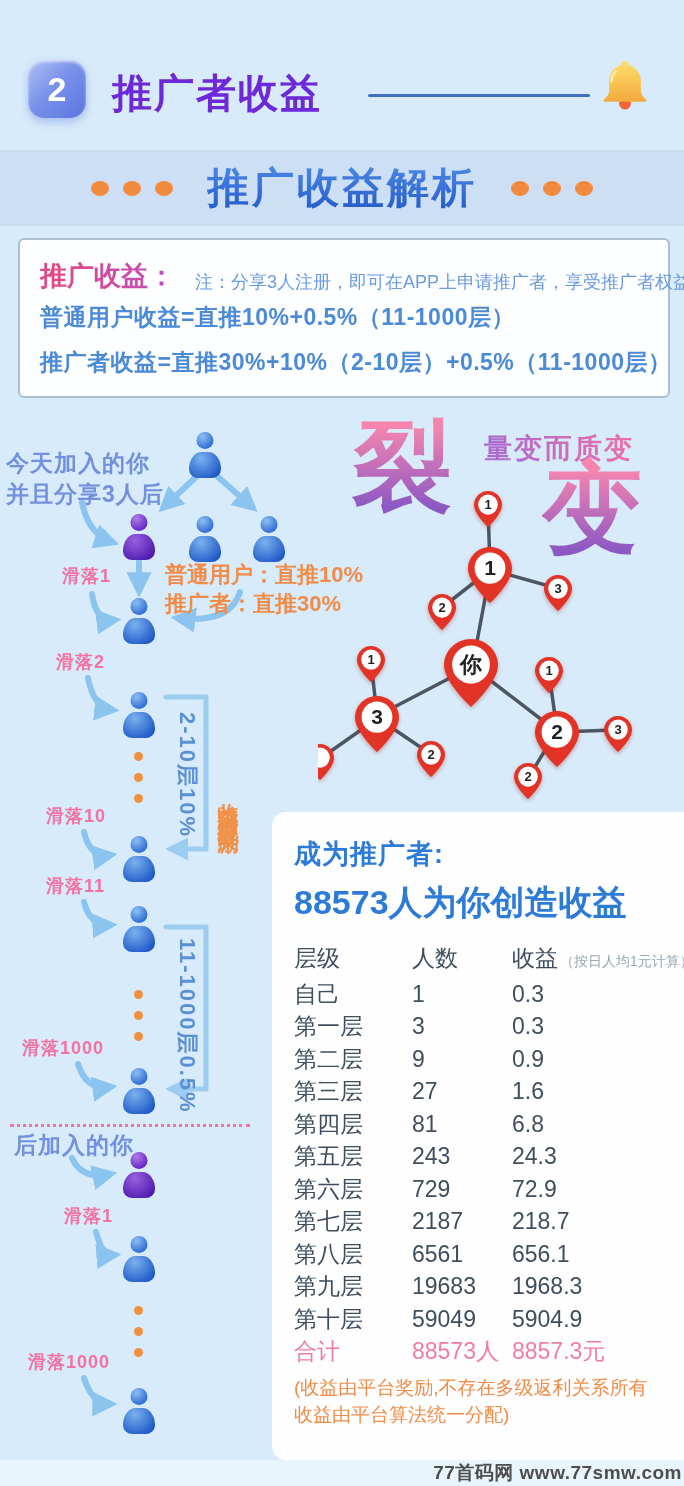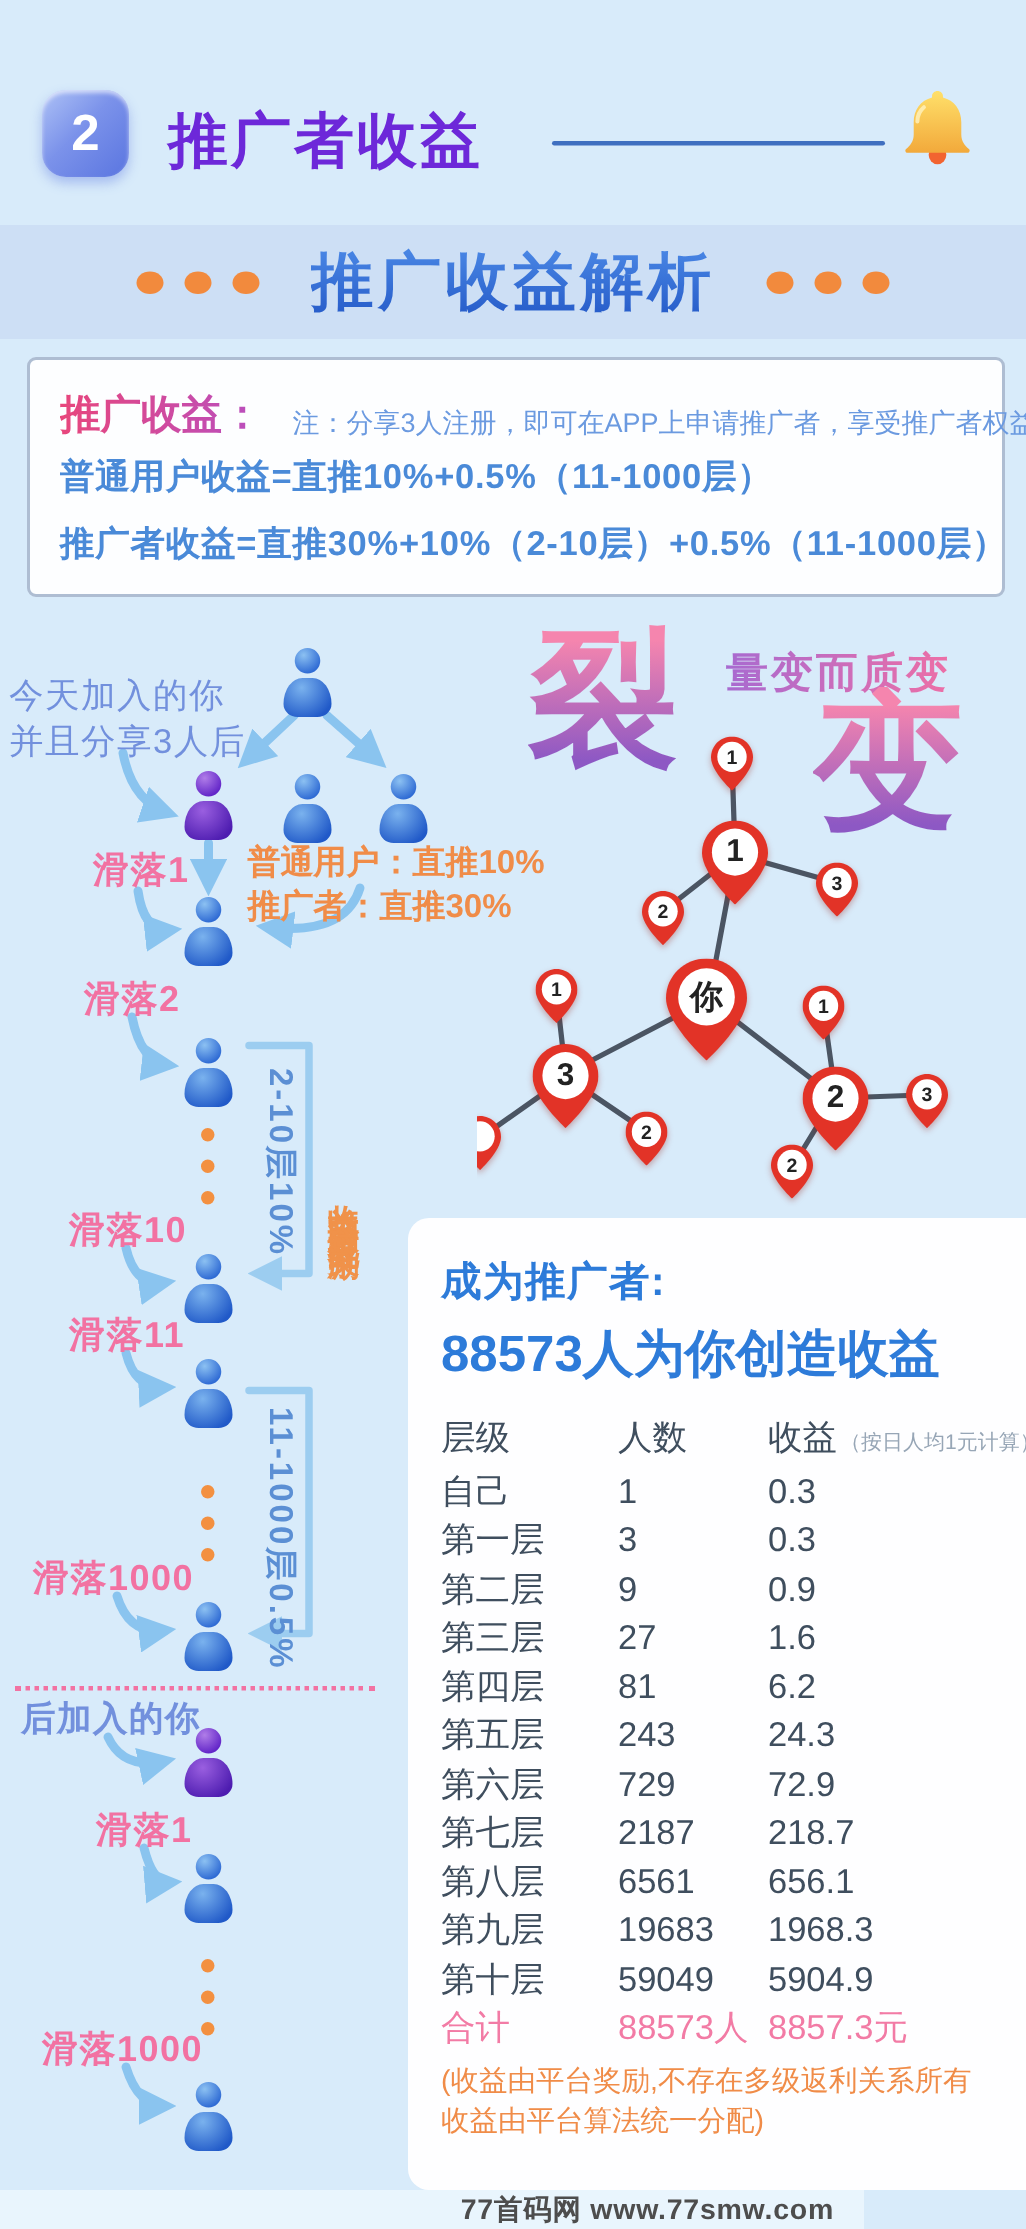--- a/index.html
+++ b/index.html
@@ -23,22 +23,22 @@
   .dots{display:flex;gap:14px}
   .dot{width:18px;height:15px;border-radius:50%;background:#f28a3d}
   
   .rules{left:18px;top:238px;width:648px;height:156px;background:#fdfeff;border:2px solid #aebdd2;border-radius:6px}
   .rules-l1{left:20px;top:18px;display:flex;align-items:flex-end}
   .rules-label{font-size:27px;font-weight:bold;
     background:linear-gradient(90deg,#e8467c,#b84fc0);-webkit-background-clip:text;background-clip:text;color:transparent}
   .rules-note{font-size:18px;color:#6b9ae0;margin-left:20px}
   .rule-line{left:20px;font-size:23px;font-weight:bold;color:#4a8ad8;letter-spacing:.5px}
   
-  .join-text{left:6px;top:448px;font-size:23px;font-weight:400;color:#7290dd;line-height:31px;letter-spacing:1px}
-  .slide{font-size:24px;font-weight:600;color:#f272a2;letter-spacing:1px}
+  .join-text{left:6px;top:448px;font-size:23px;font-weight:700;color:#7290dd;line-height:31px;letter-spacing:1px}
+  .slide{font-size:18px;font-weight:600;color:#f272a2;letter-spacing:1px}
   .rates{left:165px;top:560px;font-size:22px;font-weight:bold;color:#f08c48;line-height:29px}
   .rot-label{font-size:22px;font-weight:600;color:#5b8fd4;letter-spacing:2px;transform:rotate(90deg);transform-origin:0 0;white-space:nowrap}
   .vtext{left:214px;top:786px;writing-mode:vertical-rl;text-orientation:upright;
     font-size:21px;font-weight:bold;color:#f0924a;letter-spacing:3px}
   .vdots{display:flex;flex-direction:column;gap:12px}
   .vdots i{width:9px;height:9px;border-radius:50%;background:#f39040}
   .pink-divider{left:10px;top:1124px;width:240px;border-top:3px dotted #f272a2}
   
   .person{position:absolute;width:34px;height:46px}
   .person i{display:block;position:absolute}
@@ -68,22 +68,22 @@
   .card-title{font-size:27px;font-weight:bold;color:#2d7bd9;letter-spacing:1px}
   .card-headline{margin-top:8px;font-size:34px;font-weight:bold;color:#2d7bd9}
   .card-sub{margin-top:14px;font-size:23px;font-weight:600;color:#c95fc2}
   .trow{display:grid;grid-template-columns:118px 100px auto;align-items:baseline;line-height:32.5px;
     font-size:23px;color:#3f4e5e}
   .thead{margin-top:16px}
   .thead .note{font-size:14px;color:#97a6b6;font-weight:normal;margin-left:2px}
   .trow.total{color:#f27ba5}
   .card-note{margin-top:6px;font-size:19px;color:#f08c48;line-height:1.45;width:372px}
   
-  .footer{left:0;top:1460px;width:576px;height:26px;background:#e9f5fd;
-    display:flex;align-items:center;justify-content:flex-end;padding-right:20px;box-sizing:border-box}
+  .footer{left:0;top:1460px;width:684px;height:26px;background:#e9f5fd;
+    display:flex;align-items:center;justify-content:flex-end;padding-right:2px;box-sizing:border-box}
   .watermark{font-size:19px;font-weight:bold;color:#4d4d4d;letter-spacing:.5px}
 </style>
 </head>
 <body>
 
 <div class="abs badge">2</div>
 <div class="abs page-title">推广者收益</div>
 <div class="abs hline"></div>
 <div class="abs bell">
   <svg viewBox="0 0 64 64" width="58" height="60">
@@ -378,21 +378,21 @@
           <span>0.9</span>
         </div>
         <div class="trow">
           <span>第三层</span>
           <span>27</span>
           <span>1.6</span>
         </div>
         <div class="trow">
           <span>第四层</span>
           <span>81</span>
-          <span>6.2</span>
+          <span>6.8</span>
         </div>
         <div class="trow">
           <span>第五层</span>
           <span>243</span>
           <span>24.3</span>
         </div>
         <div class="trow">
           <span>第六层</span>
           <span>729</span>
           <span>72.9</span>

